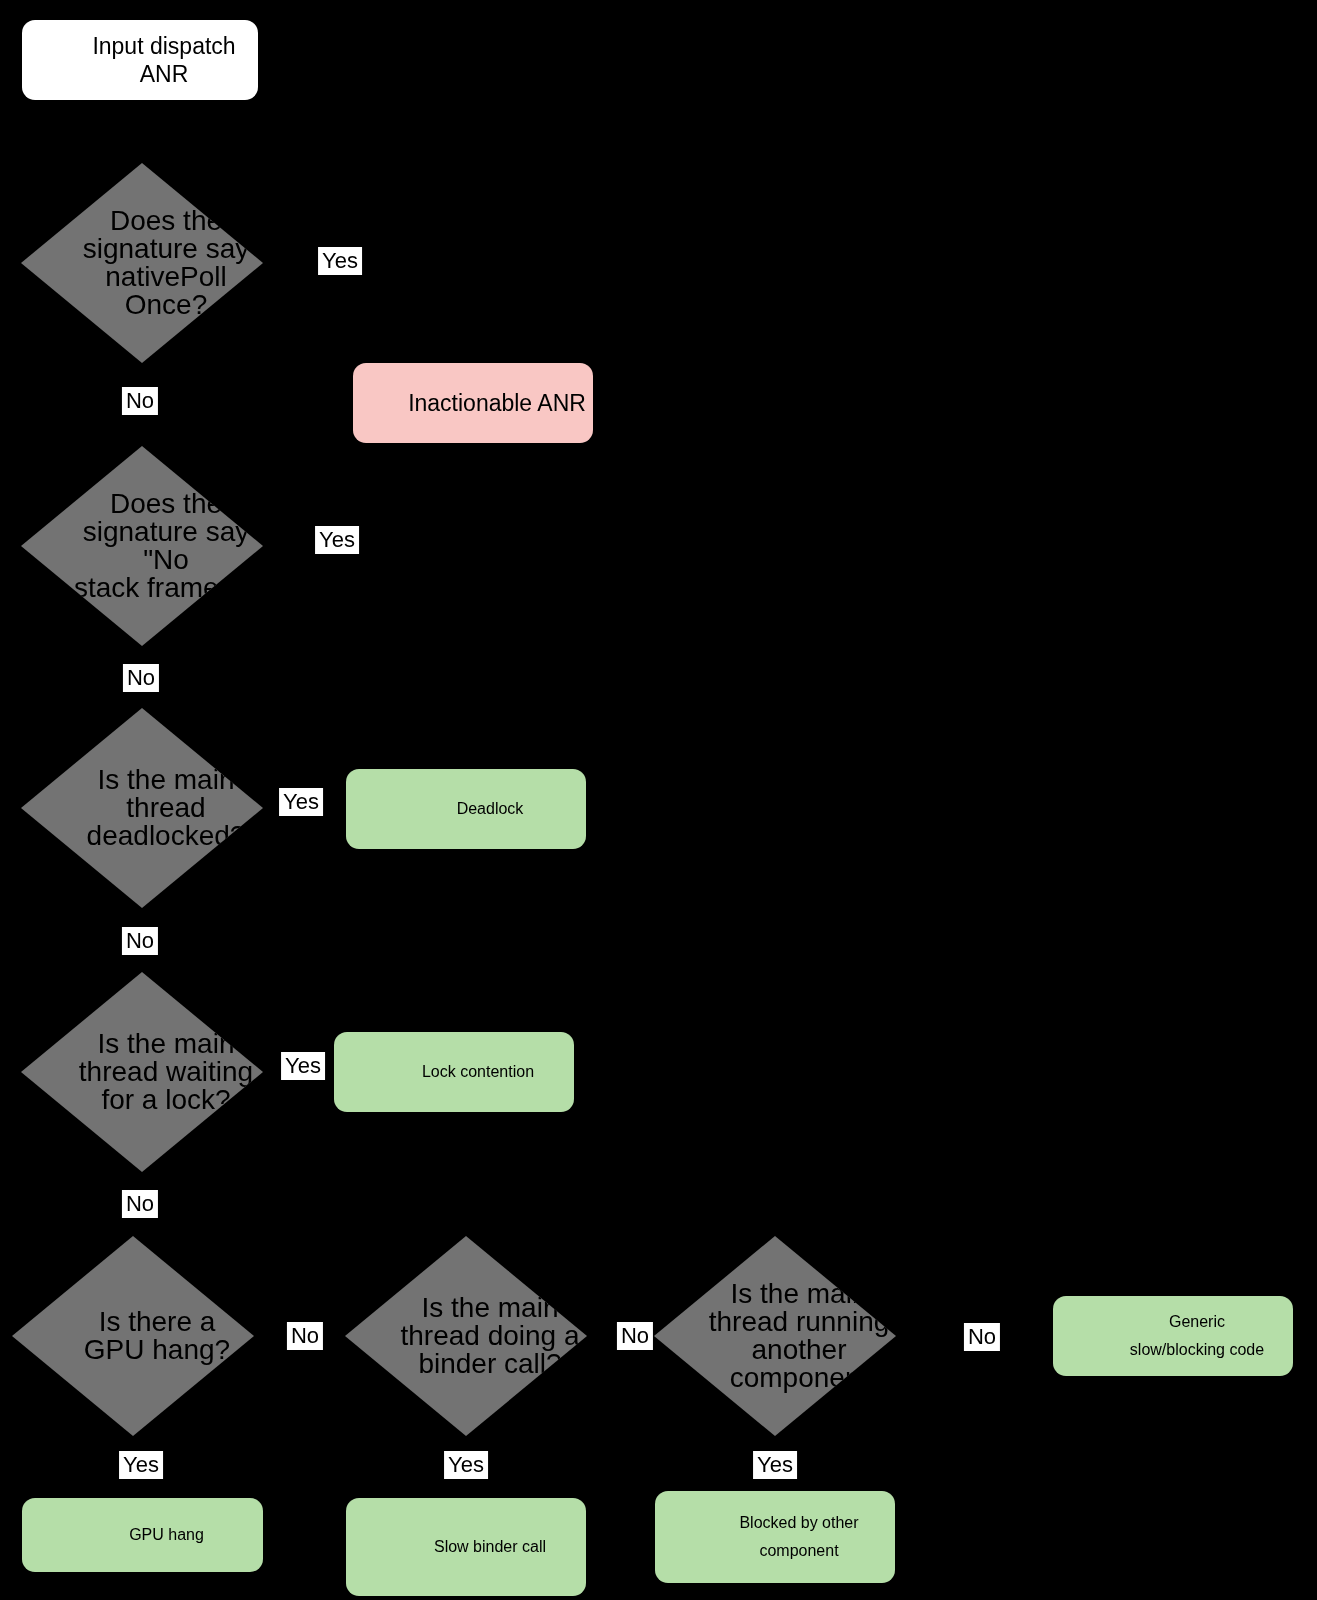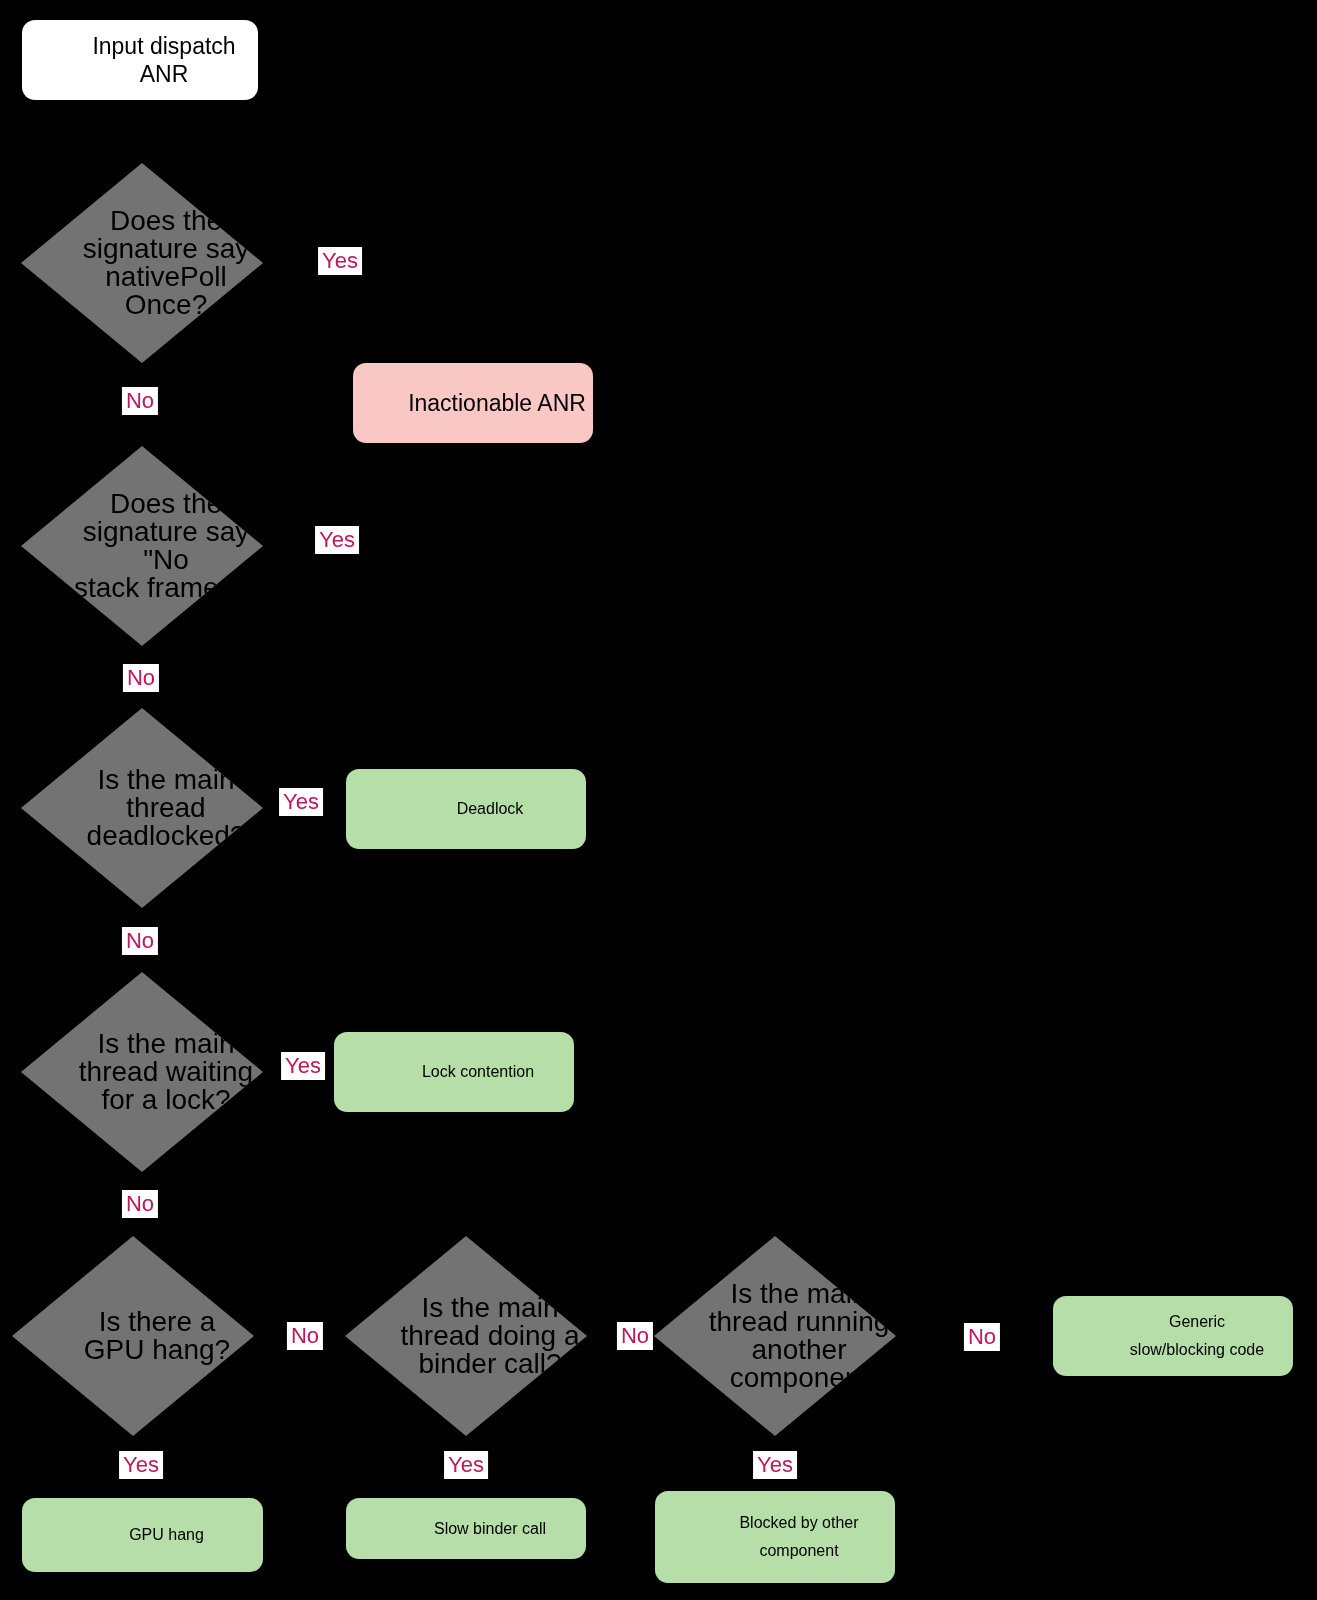--- a/index.html
+++ b/index.html
@@ -13,39 +13,39 @@
     text-align:center;white-space:pre-line;box-sizing:border-box;padding-left:48px;
   }
   .rect{background:#fff;border-radius:13px;font-size:23px;line-height:28px;}
   .result-bad{background:#f9c7c4;border-radius:13px;font-size:23px;line-height:28px;}
   .result-good{background:#b5dea8;border-radius:13px;font-size:16px;line-height:28px;}
   .diamond{
     background:#737373;font-size:28px;line-height:28px;
     clip-path:polygon(50% 0,100% 50%,50% 100%,0 50%);
   }
   .edge-label{
-    position:absolute;background:#fff;color:#be185d;
+    position:absolute;background:#fff;color:#000000;
     font-size:22px;line-height:26px;padding:1px 4px;
     transform:translate(-50%,-50%);white-space:nowrap;
   }
   
   .start{left:22px;top:20px;width:236px;height:80px;}
   .d1{left:21px;top:163px;width:242px;height:200px;}
   .d2{left:21px;top:446px;width:242px;height:200px;}
   .d3{left:21px;top:708px;width:242px;height:200px;}
   .d4{left:21px;top:972px;width:242px;height:200px;}
   .d5{left:12px;top:1236px;width:242px;height:200px;}
   .d6{left:345px;top:1236px;width:242px;height:200px;}
   .d7{left:654px;top:1236px;width:242px;height:200px;}
   .r-inactionable{left:345px;top:363px;width:240px;height:80px;margin-left:8px;}
   .r-deadlock{left:346px;top:769px;width:240px;height:80px;}
   .r-lock{left:334px;top:1032px;width:240px;height:80px;}
   .r-generic{left:1053px;top:1296px;width:240px;height:80px;}
   .r-gpu{left:22px;top:1498px;width:241px;height:74px;}
-  .r-slow{left:346px;top:1498px;width:240px;height:61px;}
+  .r-slow{left:346px;top:1498px;width:240px;height:98px;}
   .r-blocked{left:655px;top:1491px;width:240px;height:92px;}
   .l-d1-yes{left:340px;top:261px;}
   .l-d1-no{left:140px;top:401px;}
   .l-d2-yes{left:337px;top:540px;}
   .l-d2-no{left:141px;top:678px;}
   .l-d3-yes{left:301px;top:802px;}
   .l-d3-no{left:140px;top:941px;}
   .l-d4-yes{left:303px;top:1066px;}
   .l-d4-no{left:140px;top:1204px;}
   .l-d5-no{left:305px;top:1336px;}

